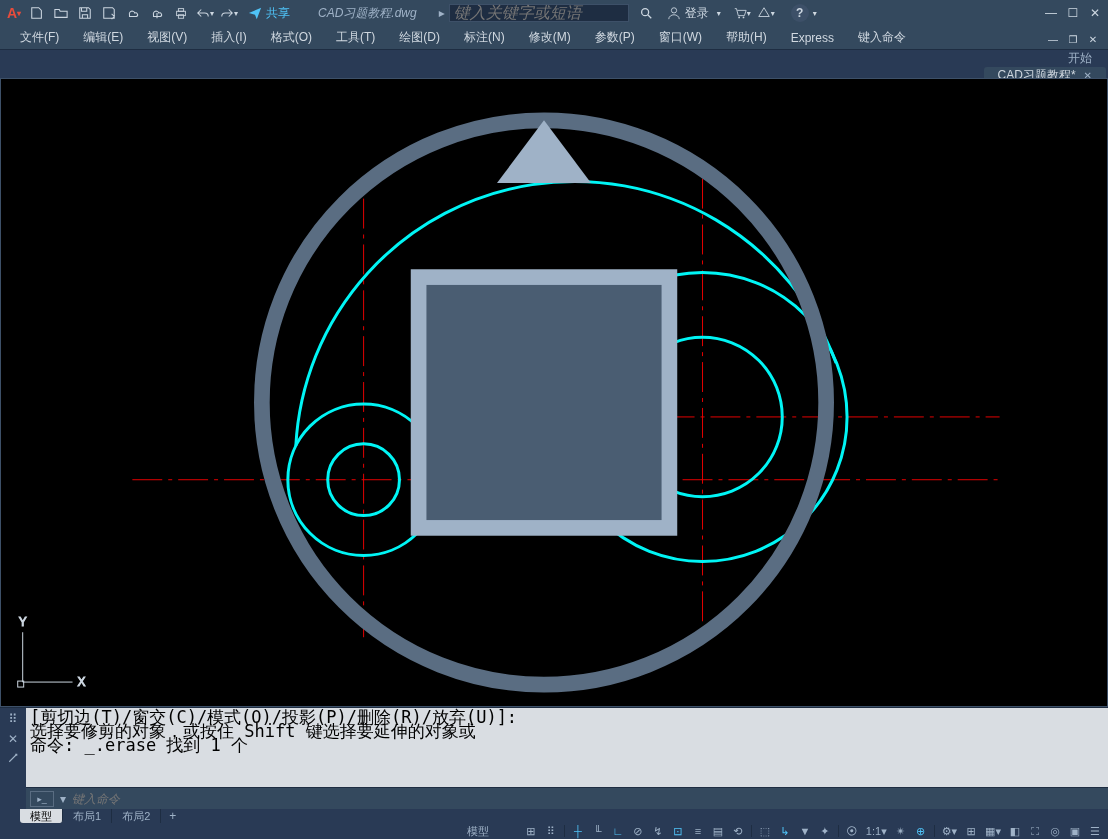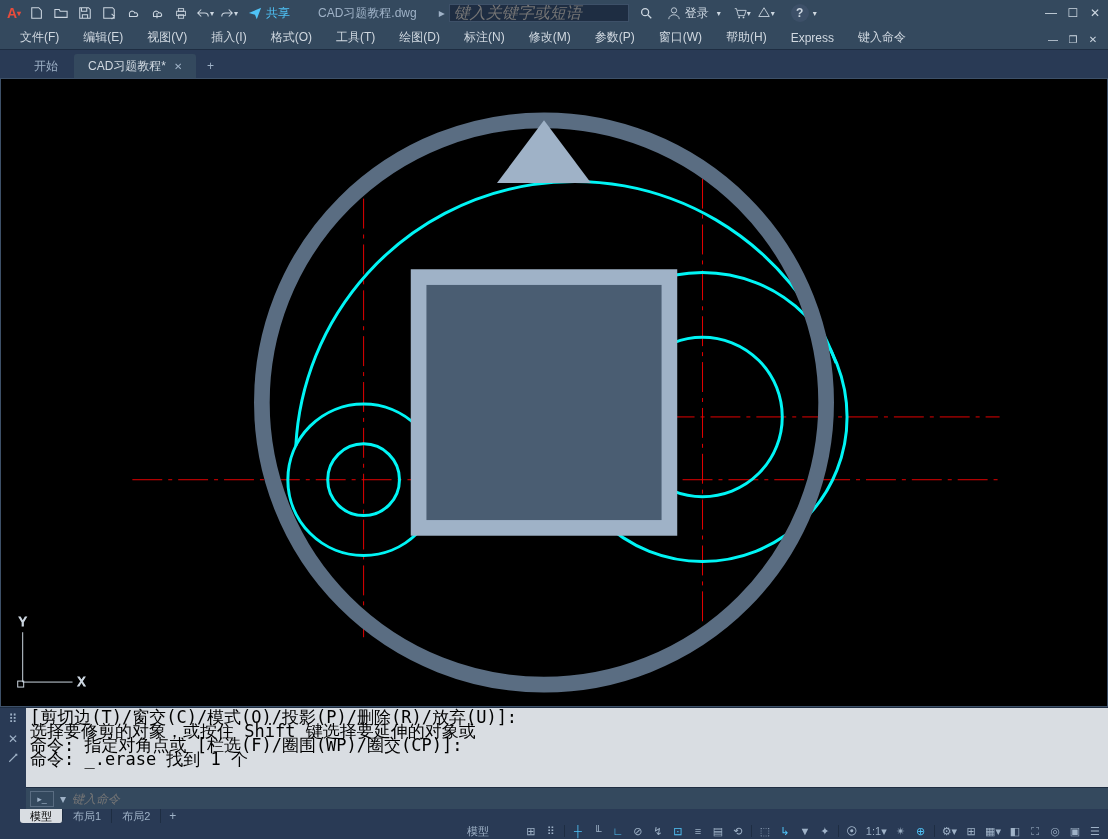--- a/index.html
+++ b/index.html
@@ -2,32 +2,32 @@
 <html><head>
 <meta charset="utf-8">
 <style>
 * { margin:0; padding:0; box-sizing:border-box; }
 body { font-family:"Microsoft YaHei",Arial,sans-serif; font-size:12px; background:#293a55; color:#d0d8e0; width:1108px; height:839px; overflow:hidden; position:relative; }
 .titlebar { height:26px; background:#34495e; display:flex; align-items:center; padding:0 4px; gap:2px; }
 .app-icon { width:20px; height:20px; display:flex; align-items:center; justify-content:center; color:#e74c3c; font-weight:bold; font-size:14px; }
 .tb-btn { width:22px; height:22px; display:flex; align-items:center; justify-content:center; color:#ccd6e0; cursor:pointer; }
 .tb-btn svg { width:14px; height:14px; fill:currentColor; }
 .tb-sep { width:10px; }
-.title-text { flex:0 0 auto; margin:12px 20px; color:#9fb2c7; font-size:12px; }
+.title-text { flex:0 0 auto; margin:12px 20px; color:#9fb2c7; font-size:12px;font-style:italic; }
 .search-box { background:#1e2d42; border:1px solid #3d5068; height:18px; width:180px; display:flex; align-items:center; padding:0 4px; }
 .search-box input { background:transparent; border:none; color:#7a8da3; font-style:italic; font-size:16px; width:100%; outline:none; }
 .search-icon { color:#ccd6e0; margin-left:4px; }
 .login { display:flex; align-items:center; gap:4px; color:#ccd6e0; margin:0 8px; }
 .spacer { flex:1; }
 .win-ctrl { display:flex; gap:4px; margin-left:auto; }
 .win-btn { width:18px; height:18px; display:flex; align-items:center; justify-content:center; cursor:pointer; color:#ccd6e0; }
 .menubar { height:24px; background:#34495e; display:flex; align-items:center; padding:0 8px; gap:0; border-bottom:1px solid #1e2d42; }
 .menu-item { padding:0 12px; height:24px; display:flex; align-items:center; cursor:pointer; color:#d0d8e0; font-size:12px; }
 .child-win { position:absolute; right:6px; top:30px; display:flex; gap:2px; }
-.tabbar { height:28px; background:#293a55; display:flex; align-items:flex-end; padding-left:20px; }
+.tabbar { height:28px; background:#293a55; display:flex; align-items:flex-end; padding-left:20px;flex-direction:column; }
 .tab { height:24px; padding:0 14px; display:flex; align-items:center; gap:8px; background:#34495e; color:#d0d8e0; border-radius:3px 3px 0 0; margin-right:2px; cursor:pointer; font-size:12px; }
 .tab.inactive { background:transparent; color:#9fb2c7; }
 .tab .close { color:#9fb2c7; font-size:10px; }
 .tab-plus { width:24px; height:24px; display:flex; align-items:center; justify-content:center; color:#9fb2c7; cursor:pointer; }
 .canvas-area { position:absolute; left:0; top:78px; right:0; bottom:132px; background:#000; border:1px solid #3d5068; }
 .canvas-area svg { width:100%; height:100%; }
 .cmd-panel { position:absolute; left:0; right:0; bottom:30px; height:102px; background:#34495e; border-top:1px solid #1e2d42; display:flex; }
 .cmd-left { width:26px; background:#293a55; display:flex; flex-direction:column; align-items:center; padding-top:4px; gap:6px; }
 .cmd-left-icon { color:#9fb2c7; cursor:pointer; }
 .cmd-body { flex:1; display:flex; flex-direction:column; }
@@ -233,21 +233,20 @@
     <div class="cmd-left-icon">⠿</div>
     <div class="cmd-left-icon">✕</div>
     <div class="cmd-left-icon"><svg width="12" height="12" viewBox="0 0 16 16">
           <path d="M3 13L13 3M11 3h2v2" fill="none" stroke="currentColor" stroke-width="1.5"></path>
         </svg></div>
   </div>
   <div class="cmd-body">
     <div class="cmd-history">
       <div>[剪切边(T)/窗交(C)/模式(O)/投影(P)/删除(R)/放弃(U)]:</div>
       <div>选择要修剪的对象，或按住 Shift 键选择要延伸的对象或</div>
-      <div>命令: 指定对角点或 [栏选(F)/圈围(WP)/圈交(CP)]:</div>
       <div>命令: _.erase 找到 1 个</div>
     </div>
     <div class="cmd-input-row">
       <div class="cmd-prompt-icon">▸_</div>
       <span style="color:#9fb2c7">▾</span>
       <input placeholder="键入命令" style="">
     </div>
   </div>
 </div>
 

